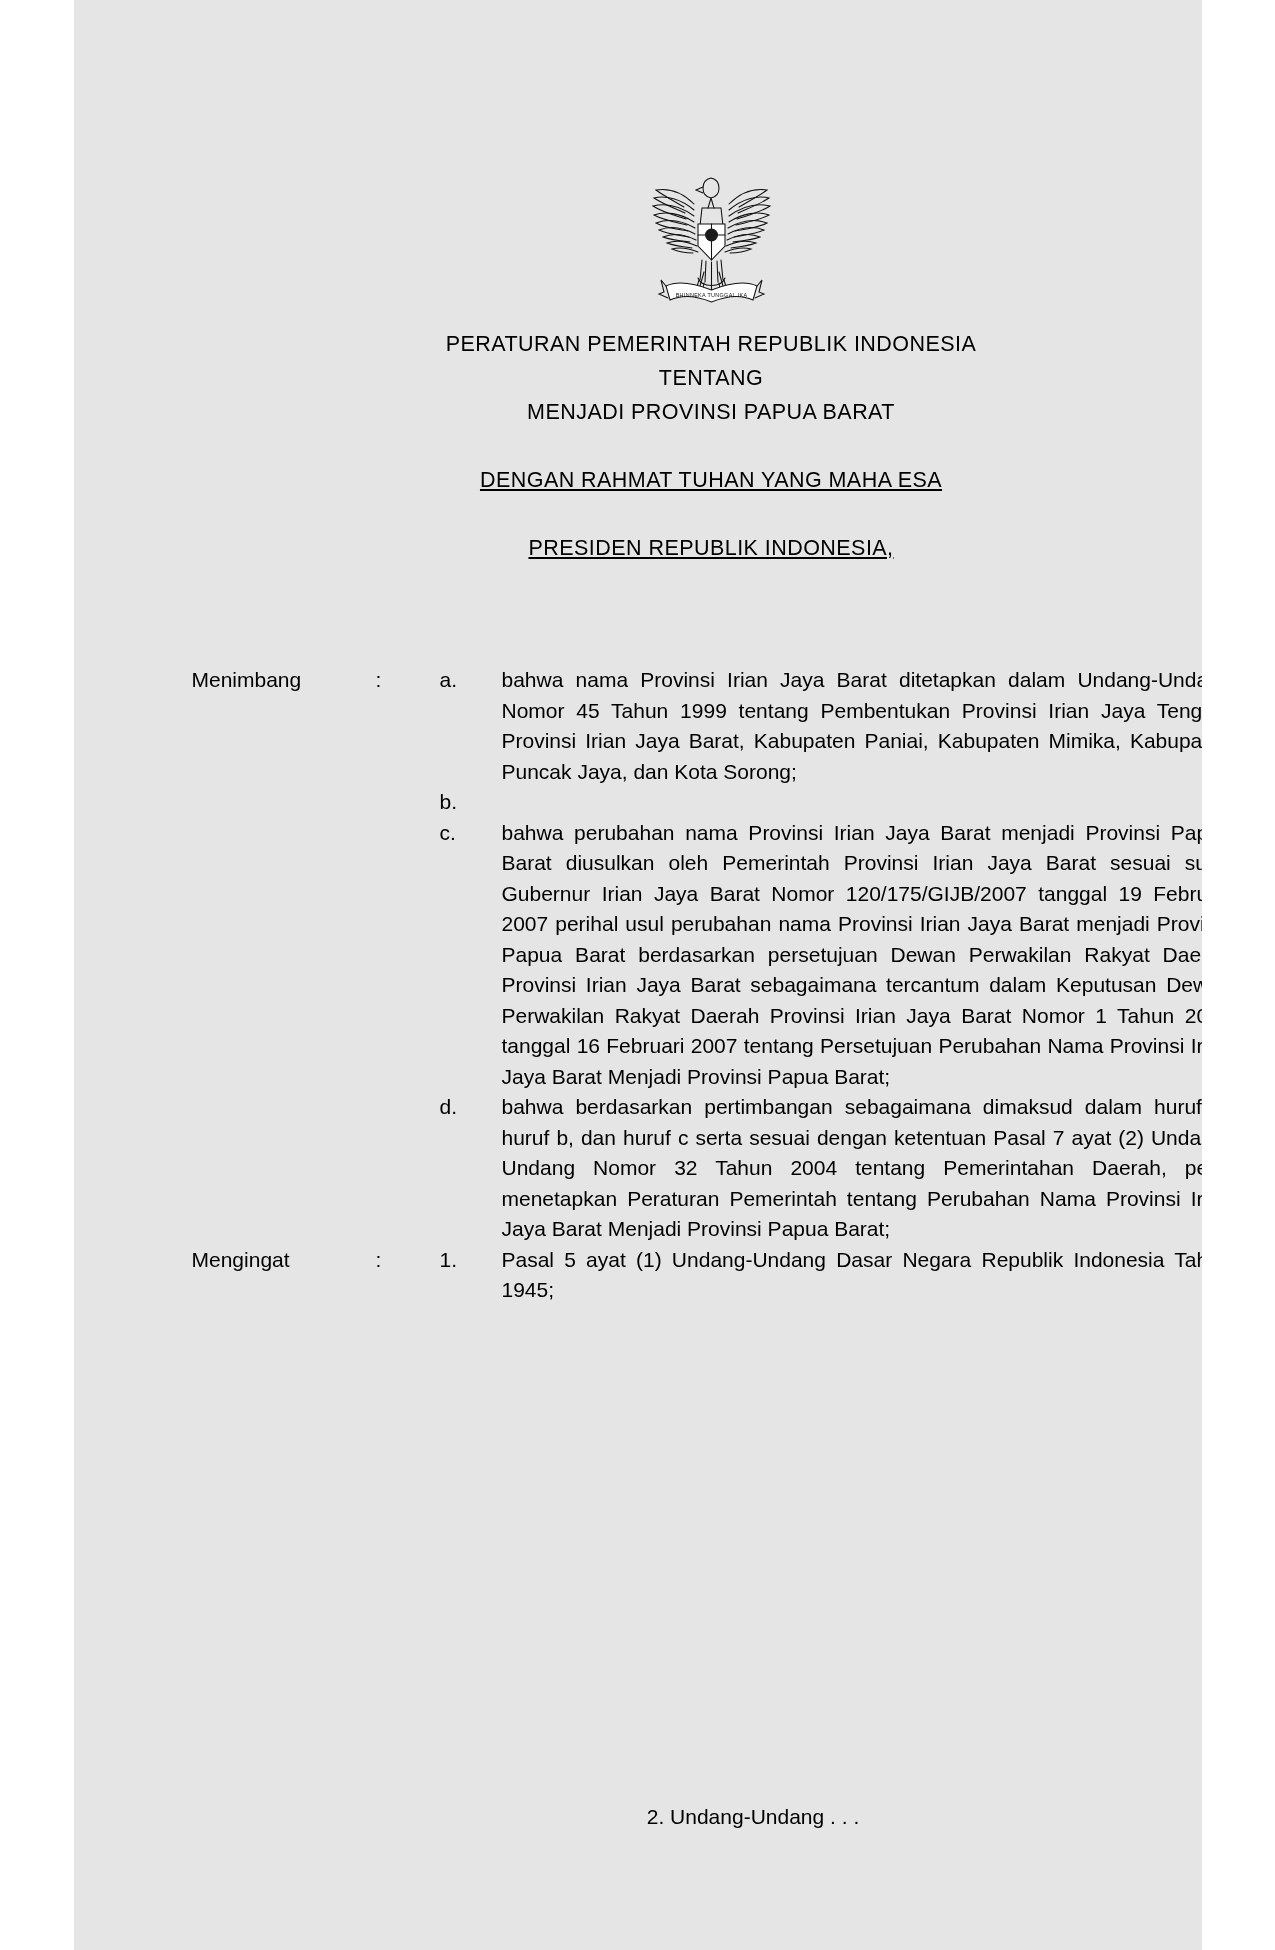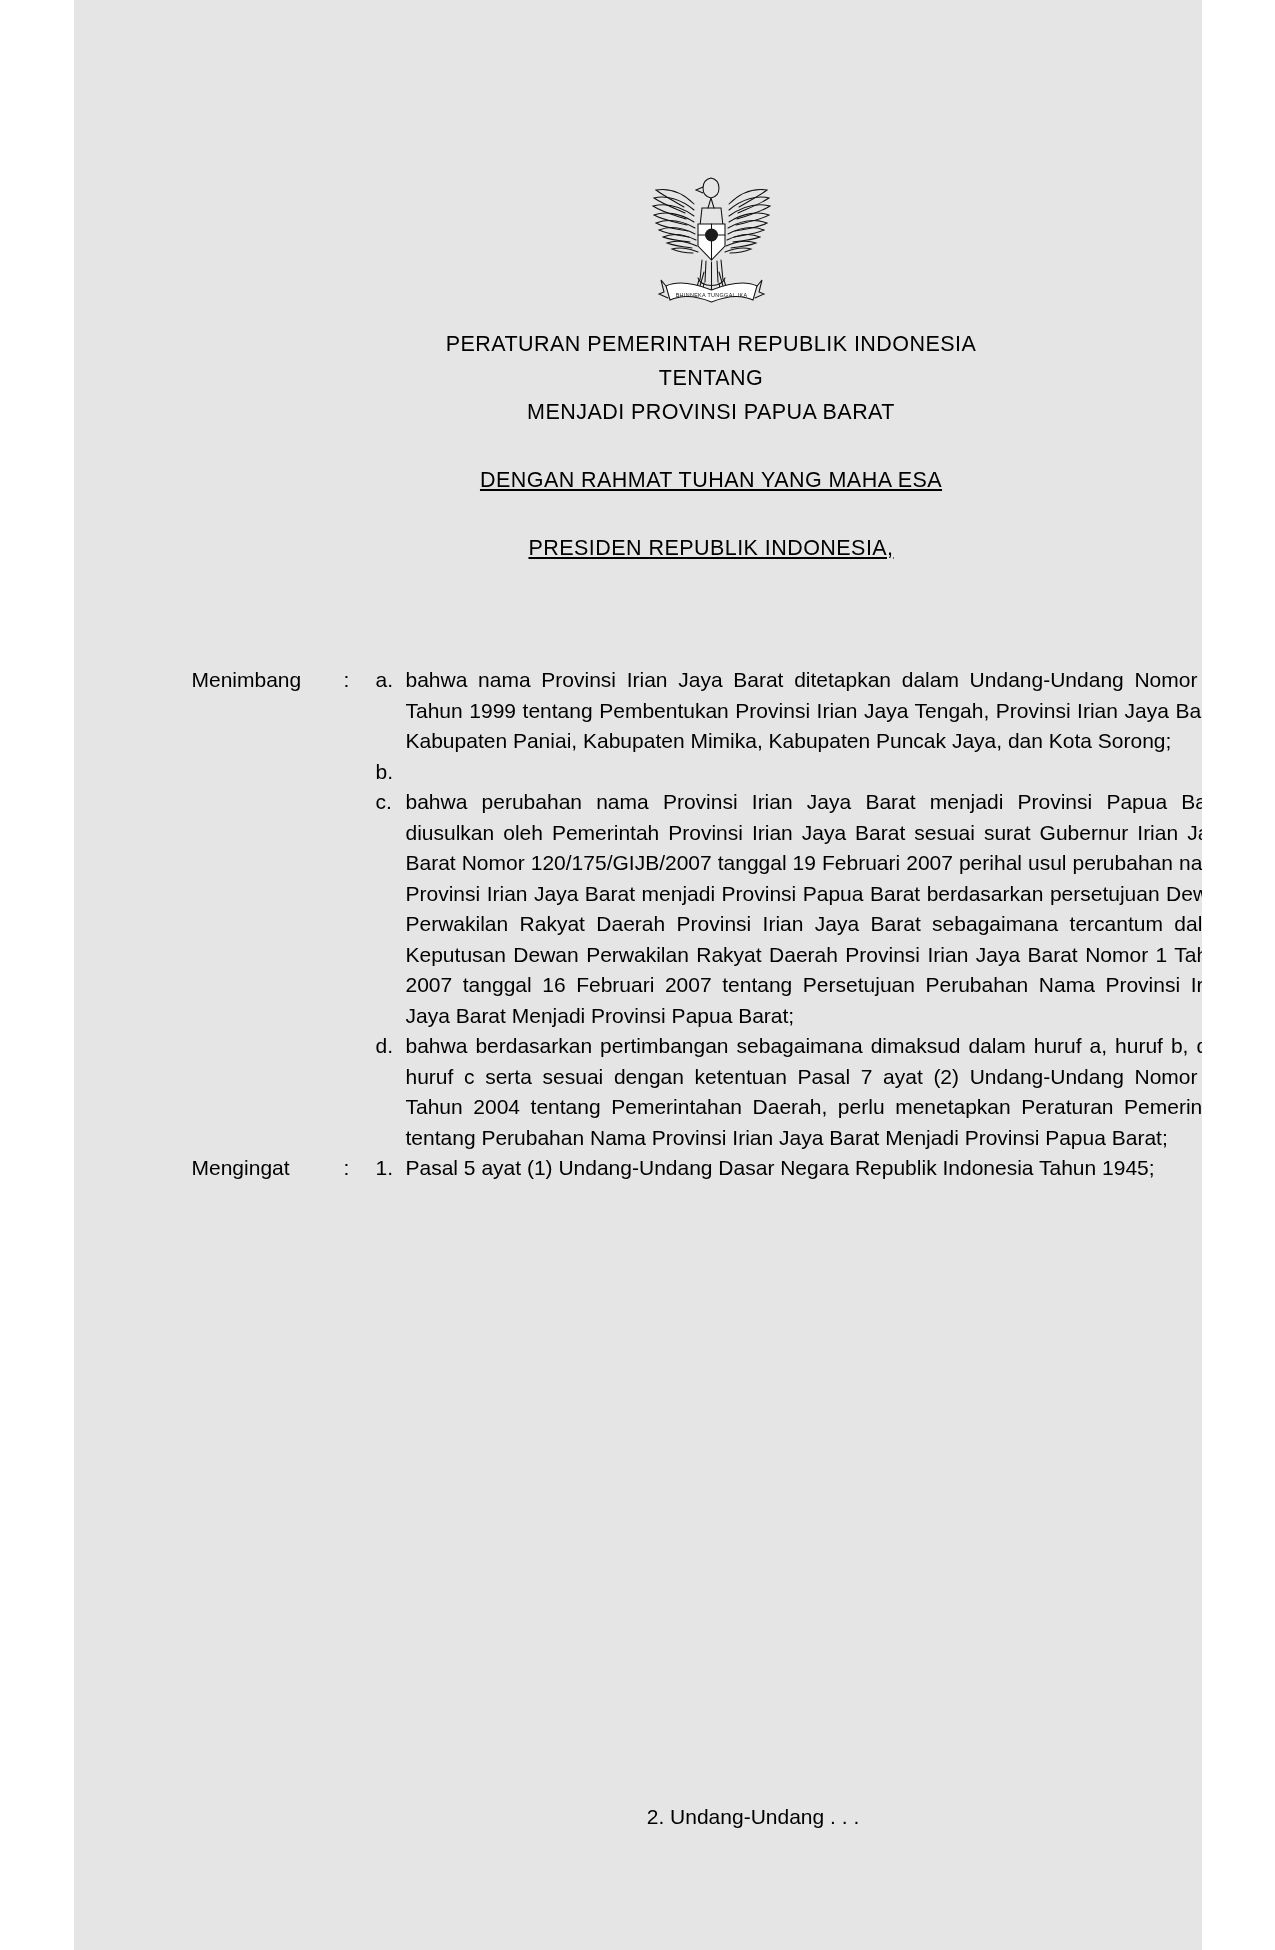--- a/index.html
+++ b/index.html
@@ -63,20 +63,21 @@
     position: absolute;
     top: 665px;
     left: 118px;
     width: 1040px;
   }
   .clause {
     display: flex;
     align-items: flex-start;
     font-size: 21px;
     line-height: 30.5px;
+    gap: 32px;
   }
   .clause + .clause { margin-top: 0; }
 
   .col-label {
     width: 152px;
     flex: 0 0 152px;
     white-space: nowrap;
   }
   .col-colon {
     width: 32px;

